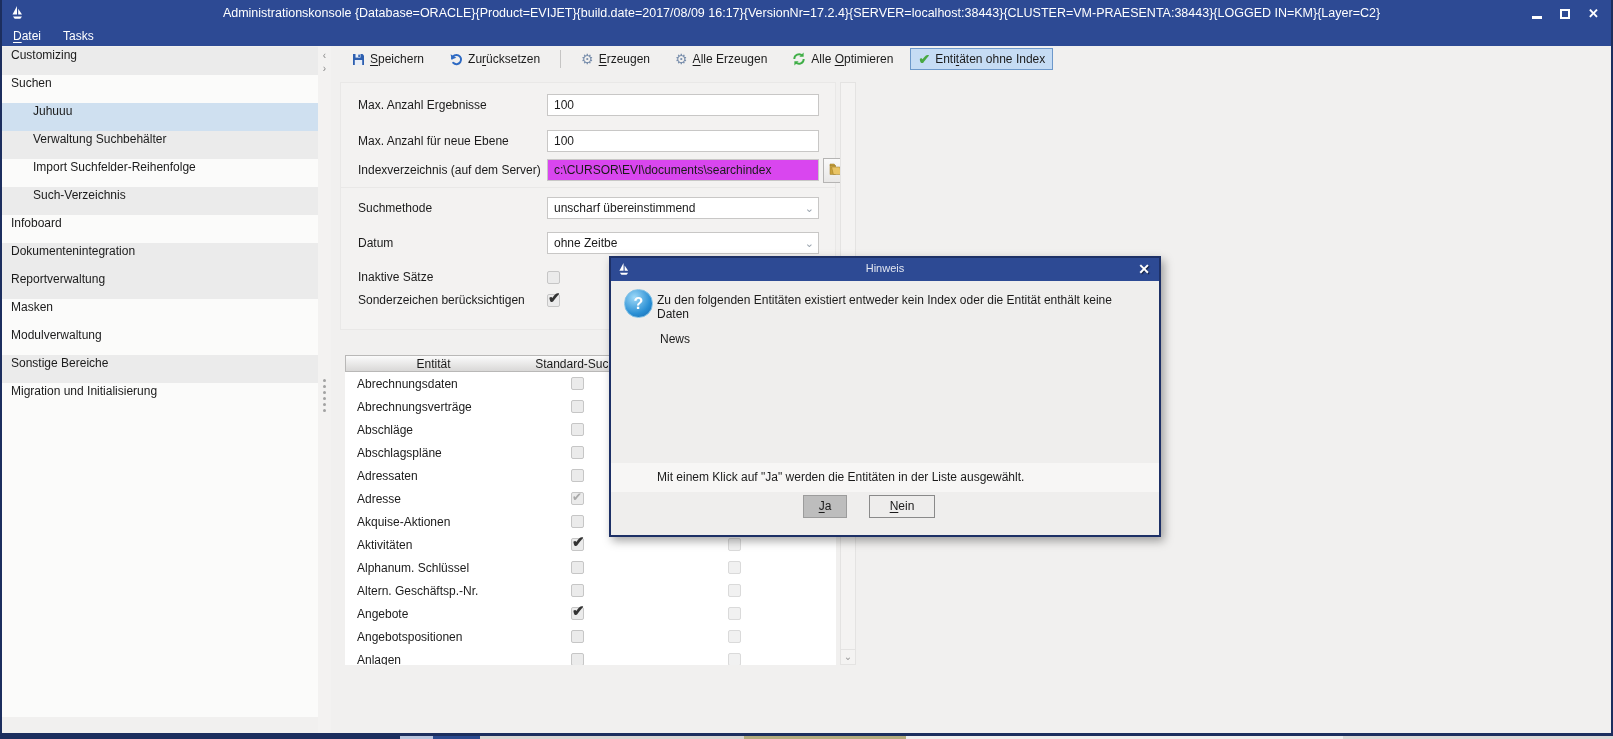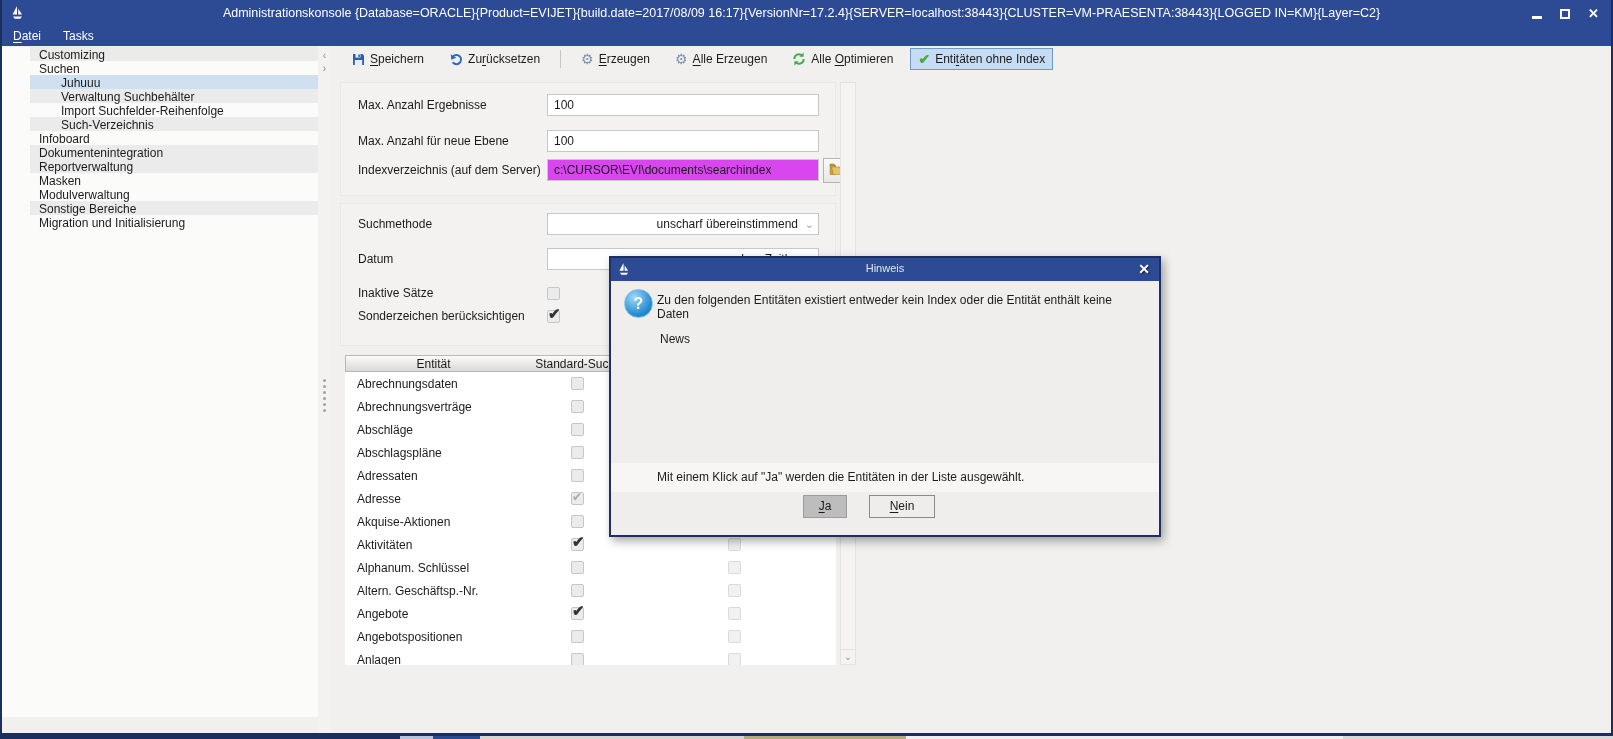--- a/index.html
+++ b/index.html
@@ -22,21 +22,21 @@
   .ctl-min { width:10px; height:3px; background:#fff; margin-top:7px; }
   .ctl-max { width:10px; height:10px; border:2px solid #fff; }
   .ctl-close { color:#fff; font-size:13px; font-weight:bold; line-height:12px; }
   .menubar { position:absolute; top:26px; left:0; right:0; height:20px; display:flex; gap:22px;
              padding-left:13px; align-items:center; color:#ffffff; }
   .menu-item { cursor:default; }
   .u { text-decoration:underline; text-underline-offset:2px; }
 
   
   .sidebar { position:absolute; left:2px; top:47px; width:316px; height:670px; background:#fbfbfa; }
-  .side-item { height:14px; line-height:17px; padding-left:9px; white-space:nowrap; cursor:default;margin-left:28px; }
+  .side-item { height:28px; line-height:17px; padding-left:9px; white-space:nowrap; cursor:default; }
   .side-item.lvl1 { padding-left:31px; }
   .side-item.alt { background:#ebebeb; }
   .side-item.selected { background:#cfe0f0; }
 
   
   .splitter { position:absolute; left:318px; top:46px; width:13px; height:687px; background:#f3f2f1; }
   .split-ch { display:block; width:13px; text-align:center; color:#8a8a8a; font-size:10px; line-height:13px; }
   .grip { position:absolute; left:5px; top:333px; }
   .grip b { display:block; width:3px; height:3px; border-radius:50%; background:#a2a2a2; margin-bottom:3px; }
 
@@ -45,21 +45,21 @@
   .tbtn { display:flex; align-items:center; gap:5px; padding:3px 7px; border:1px solid transparent; cursor:default; white-space:nowrap; }
   .tbtn.active { background:#c6dcf4; border-color:#6d98ca; }
   .tsep { width:1px; height:18px; background:#c6c5c4; margin:0 3px; }
   .ticon { display:inline-flex; align-items:center; }
   .gearglyph { color:#7b90ad; font-size:14px; line-height:13px; }
   .checkglyph { color:#49a942; font-weight:bold; font-size:14px; line-height:13px; }
 
   
   .panel { position:absolute; left:340px; width:496px; background:#f3f2f1; border:1px solid #e9e8e7; }
   #panel1 { top:82px; height:114px; }
-  #panel2 { top:203px; height:143px;text-align:right; }
+  #panel2 { top:187px; height:143px; }
   .flabel { position:absolute; left:17px; line-height:22px; white-space:nowrap; }
   .tinput { position:absolute; left:206px; width:272px; height:22px; border:1px solid #c8c7c6;
             background:#fff; padding:0 6px; font:inherit; color:#1b1b1b; }
   .tinput.ro { background:#d946ef; }
   .folder-btn { position:absolute; left:482px; top:75px; width:25px; height:25px; border:1px solid #b5b4b3;
                 background:linear-gradient(#fafafa,#e8e7e6); display:flex; align-items:center; justify-content:center; padding:0; }
   .select { position:absolute; left:206px; width:272px; height:22px; border:1px solid #c8c7c6; background:#fff;
             line-height:20px; padding:0 20px 0 6px; white-space:nowrap; overflow:hidden; }
   .sel-arrow { position:absolute; right:4px; top:0; color:#9aa4ae; font-size:11px; line-height:20px; }
   .cb { position:relative; display:inline-block; width:13px; height:13px; background:#ebebeb;

